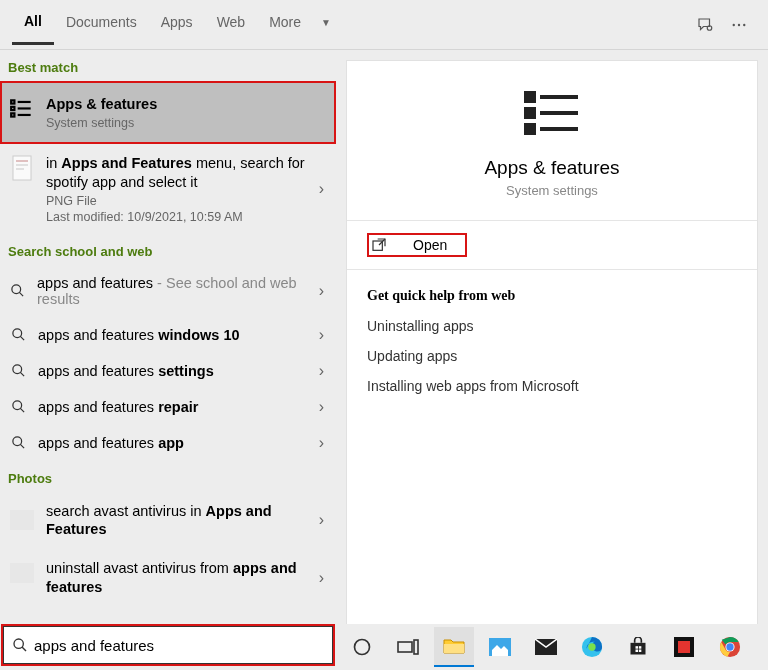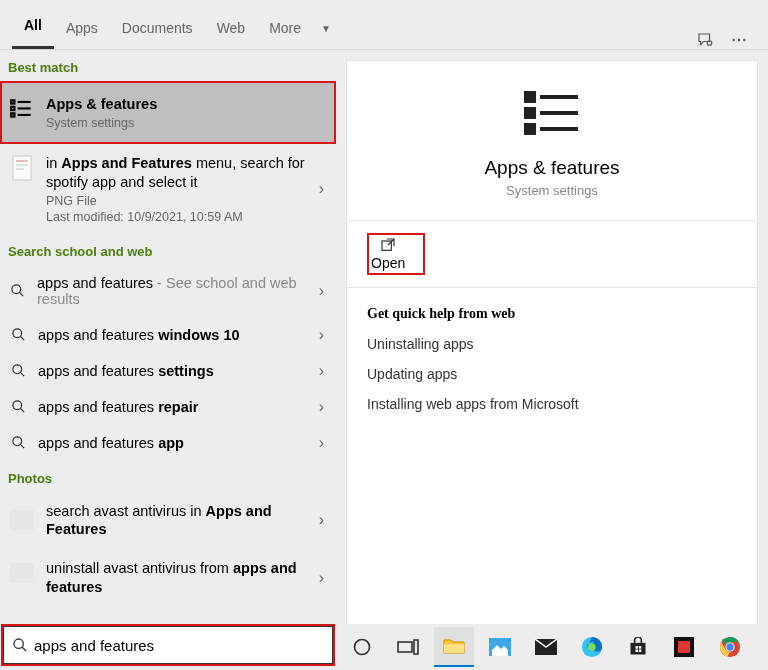--- a/index.html
+++ b/index.html
@@ -1,19 +1,19 @@
 <!DOCTYPE html>
 <html><head>
 <meta charset="utf-8">
 <style>
   * { box-sizing: border-box; margin: 0; padding: 0; font-family: "Segoe UI", Arial, sans-serif; }
   body { background:#ededed; width:768px; height:670px; overflow:hidden; position:relative; }
 
   
-  .tabs { display:flex; align-items:flex-end; height:50px; padding:0 12px; border-bottom:1px solid #d5d5d5; background:#ededed; }
+  .tabs { display:flex; align-items:center; height:50px; padding:0 12px; border-bottom:1px solid #d5d5d5; background:#ededed; }
   .tab { font-size:14px; color:#666; padding:8px 12px 13px 12px; cursor:pointer; }
   .tab.active { color:#000; font-weight:600; border-bottom:3px solid #333; }
   .tabs .spacer { flex:1; }
   .tabs .hicon { width:18px; height:18px; margin:0 8px; color:#555; cursor:pointer; display:flex; align-items:center; justify-content:center;}
   .更多 { display:flex; align-items:center; gap:20px;}
   .chev { font-size:10px; }
 
   .main { display:flex; height:580px; }
   .left { width:336px; background:#ededed; overflow:hidden; position:relative; }
   .right { flex:1; background:#fff; margin:10px 10px 0 10px; border:1px solid #e1e1e1; overflow:hidden; }
@@ -37,21 +37,21 @@
   .sugg .arrow { position:absolute; right:12px; font-size:16px; color:#666;}
 
   .redbox { outline:2.5px solid #d81414; outline-offset:-2px; }
 
   
   .preview-top { text-align:center; padding:28px 10px 22px 10px; }
   .big-icon { width:60px; height:54px; margin:0 auto 14px auto; }
   .ptitle { font-size:19px; font-weight:400; color:#000; margin-bottom:4px;}
   .psub { font-size:13px; color:#888; }
   .open-row { border-top:1px solid #e5e5e5; border-bottom:1px solid #e5e5e5; padding:12px 20px; }
-  .open-btn { display:inline-flex; align-items:center; gap:2px; font-size:14px; color:#000; cursor:pointer; padding:4px 20px 4px 4px;flex-direction:column;}
+  .open-btn { display:inline-flex; align-items:center; gap:26px; font-size:14px; color:#000; cursor:pointer; padding:4px 20px 4px 4px;}
   .open-btn.redbox{ padding:4px 20px 4px 4px; }
   .quick { padding:18px 20px; }
   .quick h4 { font-size:14px; font-weight:700; margin-bottom:14px;font-family:Liberation Serif, serif;}
   .quick .link { font-size:14px; color:#333; margin-bottom:14px; cursor:pointer;}
 
   
   .searchbar { position:absolute; left:3px; bottom:6px; width:330px; height:38px; border:1.5px solid #333; background:#fff; display:flex; align-items:center; padding:0 8px;}
   .searchbar.redbox { outline-offset:0;}
   .searchbar input { border:none; outline:none; font-size:15px; flex:1; }
   .searchbar .sicon { margin-right:6px; }
@@ -61,22 +61,22 @@
   .taskbar .titem { width:40px; height:40px; display:flex; align-items:center; justify-content:center; cursor:pointer; font-size:20px;}
   .active-app { border-bottom:2px solid #0078d4; background:#e0e0e0;}
 
   svg { display:block; }
 </style>
 </head>
 <body>
 
 <div class="tabs">
   <div class="tab active">All</div>
+  <div class="tab">Documents</div>
   <div class="tab">Apps</div>
-  <div class="tab">Documents</div>
   <div class="tab">Web</div>
   <div class="tab 更多">
       <span>More</span>
       <span class="chev">▼</span>
     </div>
   <div class="spacer"></div>
   <div class="hicon">
     <svg width="18" height="18" viewBox="0 0 24 24" fill="none" stroke="currentColor" stroke-width="1.6">
         <path d="M4 4h14v10H10l-4 4v-4H4z"></path>
         <circle cx="18" cy="16" r="3"></circle>

